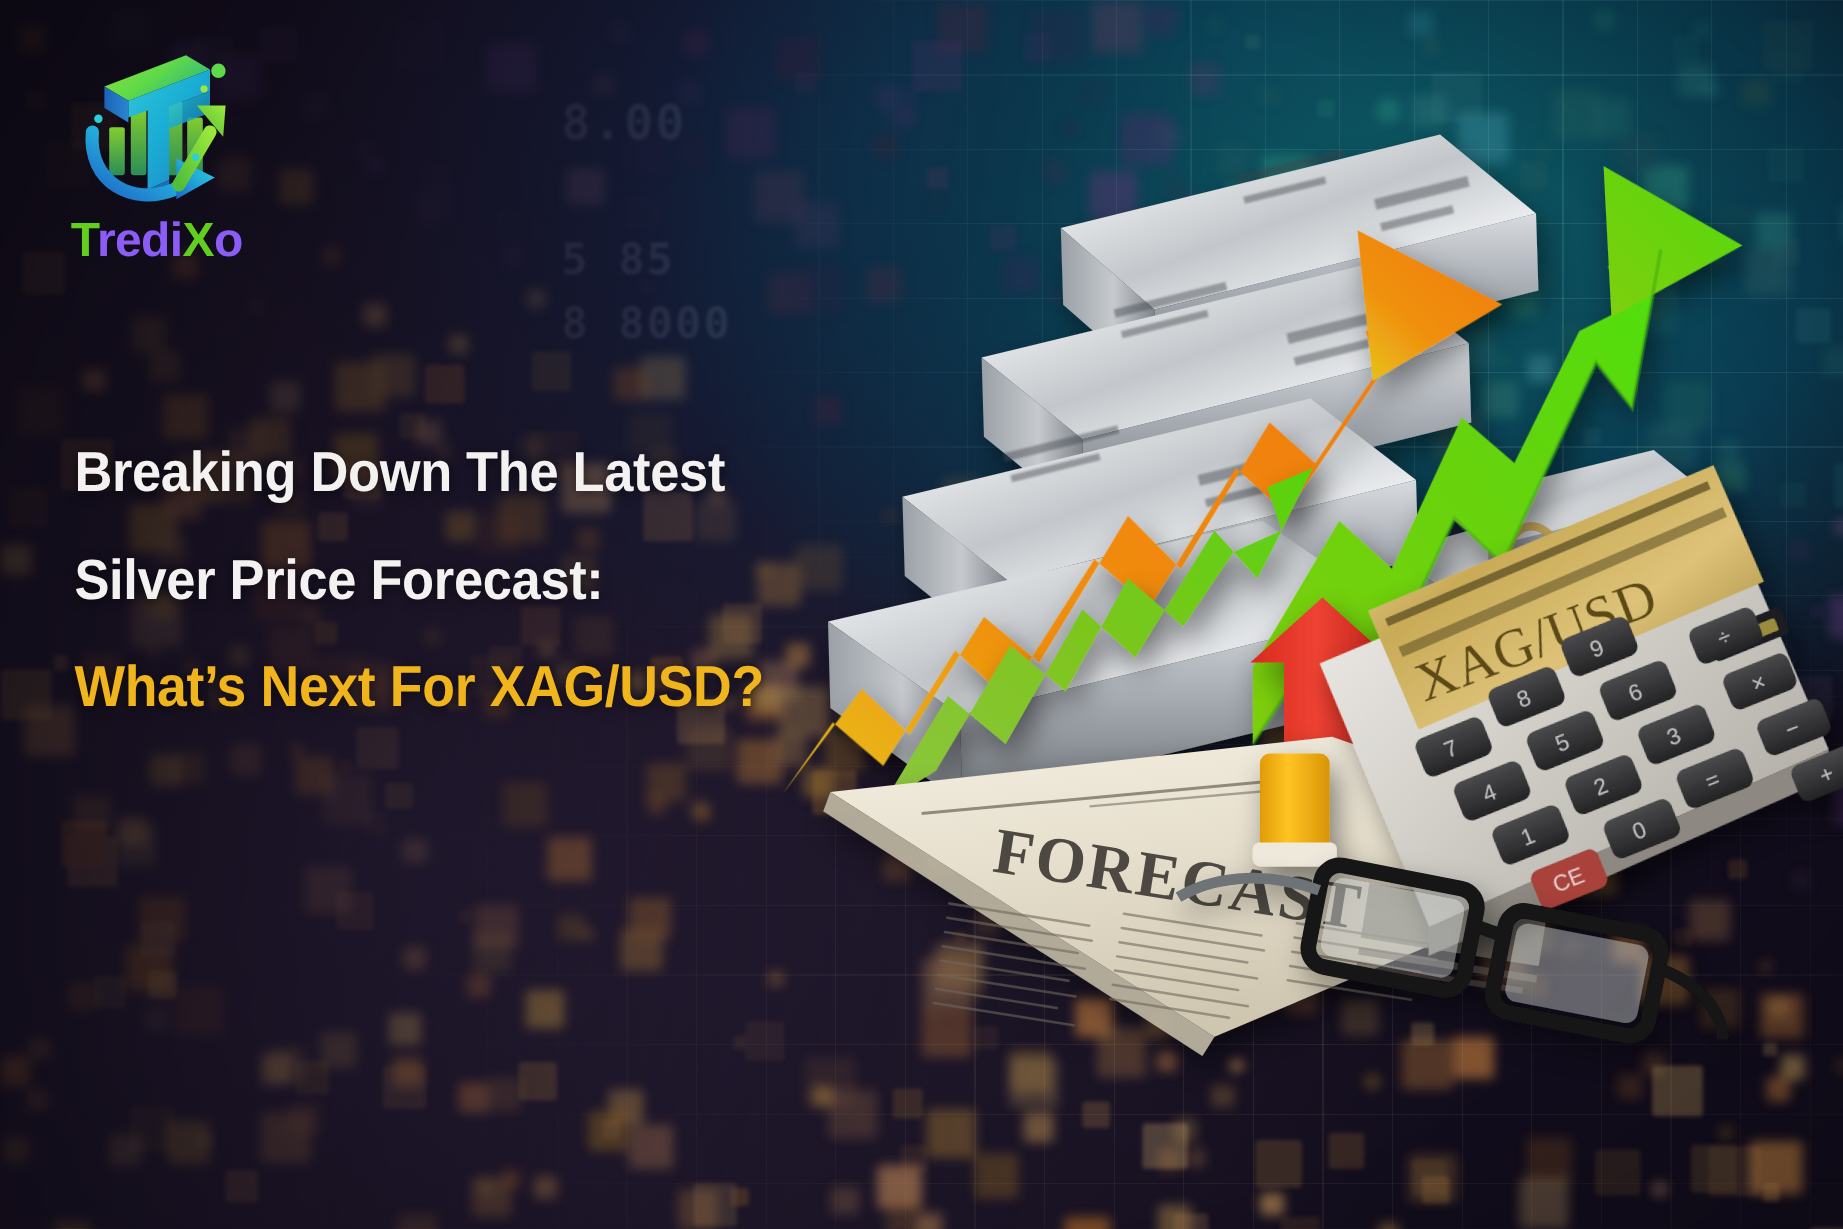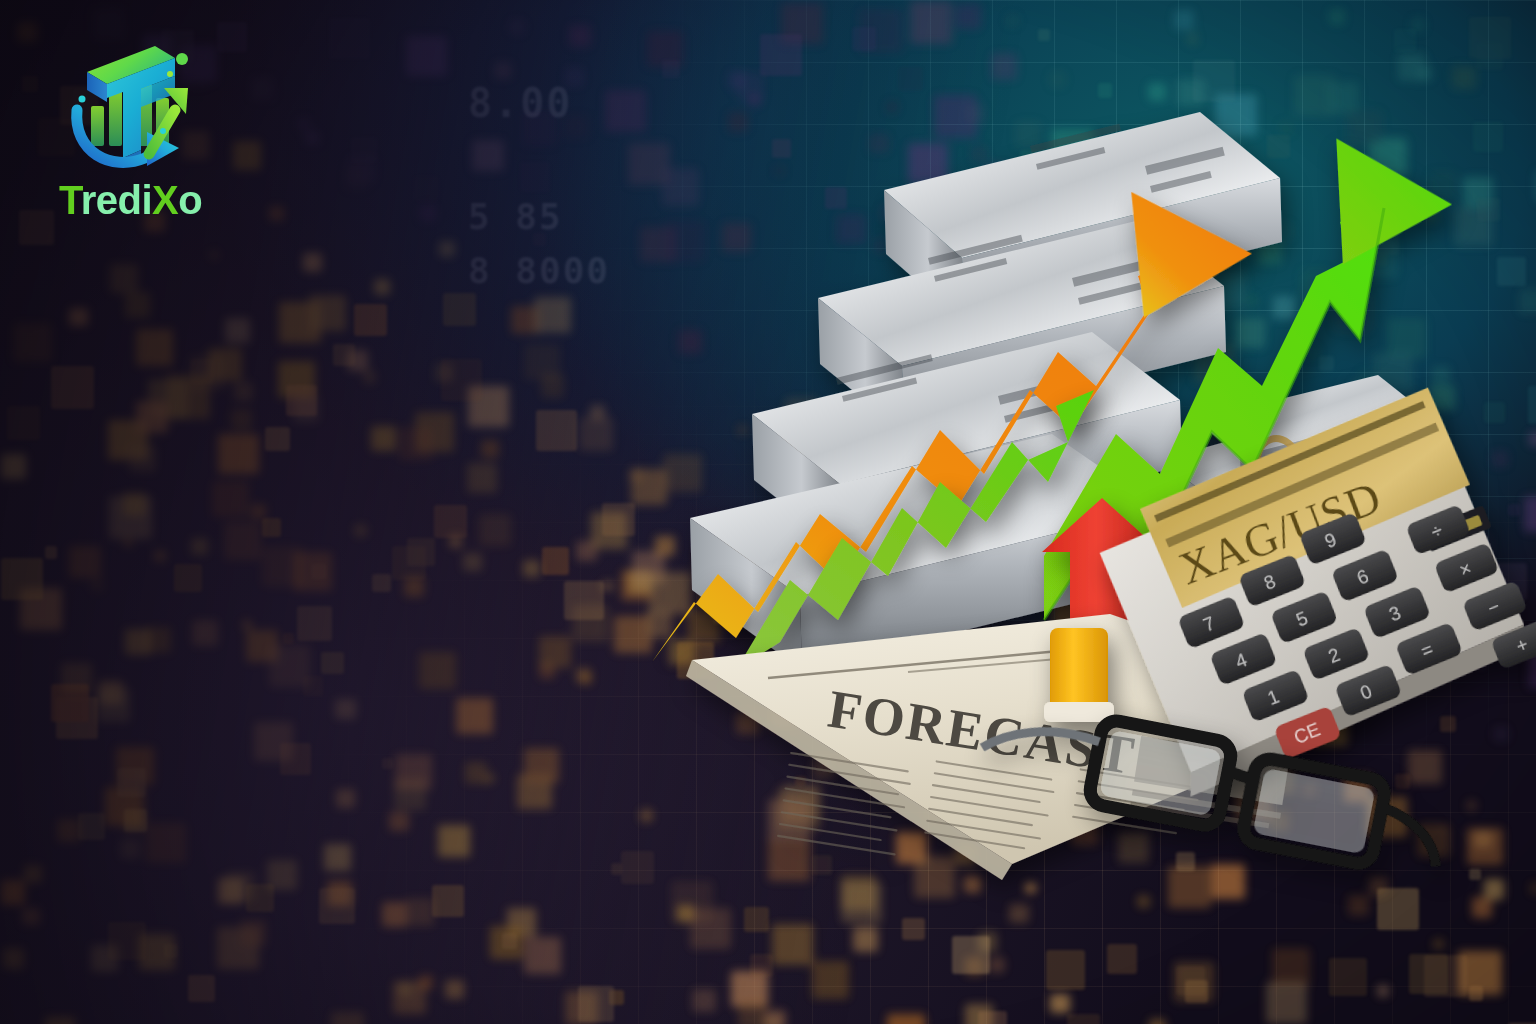--- a/index.html
+++ b/index.html
@@ -74,21 +74,21 @@
   
   #logo { position:absolute; left:55px; top:32px; width:200px; }
   .logo-mark { width:136px; height:146px; display:block; margin-left:8px; }
   .logo-word {
     margin-top:2px; margin-left:4px;
     font-size:40px; font-weight:700; letter-spacing:-0.5px;
     font-family:"Liberation Sans", sans-serif;
     line-height:1;
   }
   .lw-g { color:#62cf1f; }
-  .lw-w { color:#86efac; }
+  .lw-w { color:#8b5cf6; }
 
   
   #headline { position:absolute; left:62px; top:348px; width:720px; }
   .hl {
     font-family:"Liberation Sans", sans-serif;
     font-weight:700;
     font-size:47px;
     line-height:90px;
     letter-spacing:-0.3px;
     white-space:nowrap;
@@ -980,14 +980,19 @@
       <polygon points="101,56 125,56 123,82" fill="url(#gArr)"></polygon>
 
       <circle cx="119" cy="27" r="6" fill="#5fd94a"></circle>
       <circle cx="107" cy="42" r="3" fill="#9ae83a"></circle>
       <circle cx="19" cy="67" r="3.5" fill="#2ad0d8"></circle>
       <circle cx="100" cy="99" r="3" fill="#2ad0d8"></circle>
     </svg>
     <div class="logo-word"><span class="lw-g">T</span><span class="lw-w">redi</span><span class="lw-g">X</span><span class="lw-w">o</span></div>
   </div>
 
+  <div id="headline">
+    <div class="hl hl-white">Breaking Down The Latest</div>
+    <div class="hl hl-white">Silver Price Forecast:</div>
+    <div class="hl hl-gold">What’s Next For XAG/USD?</div>
+  </div>
 
 </div>
 
 </body></html>

